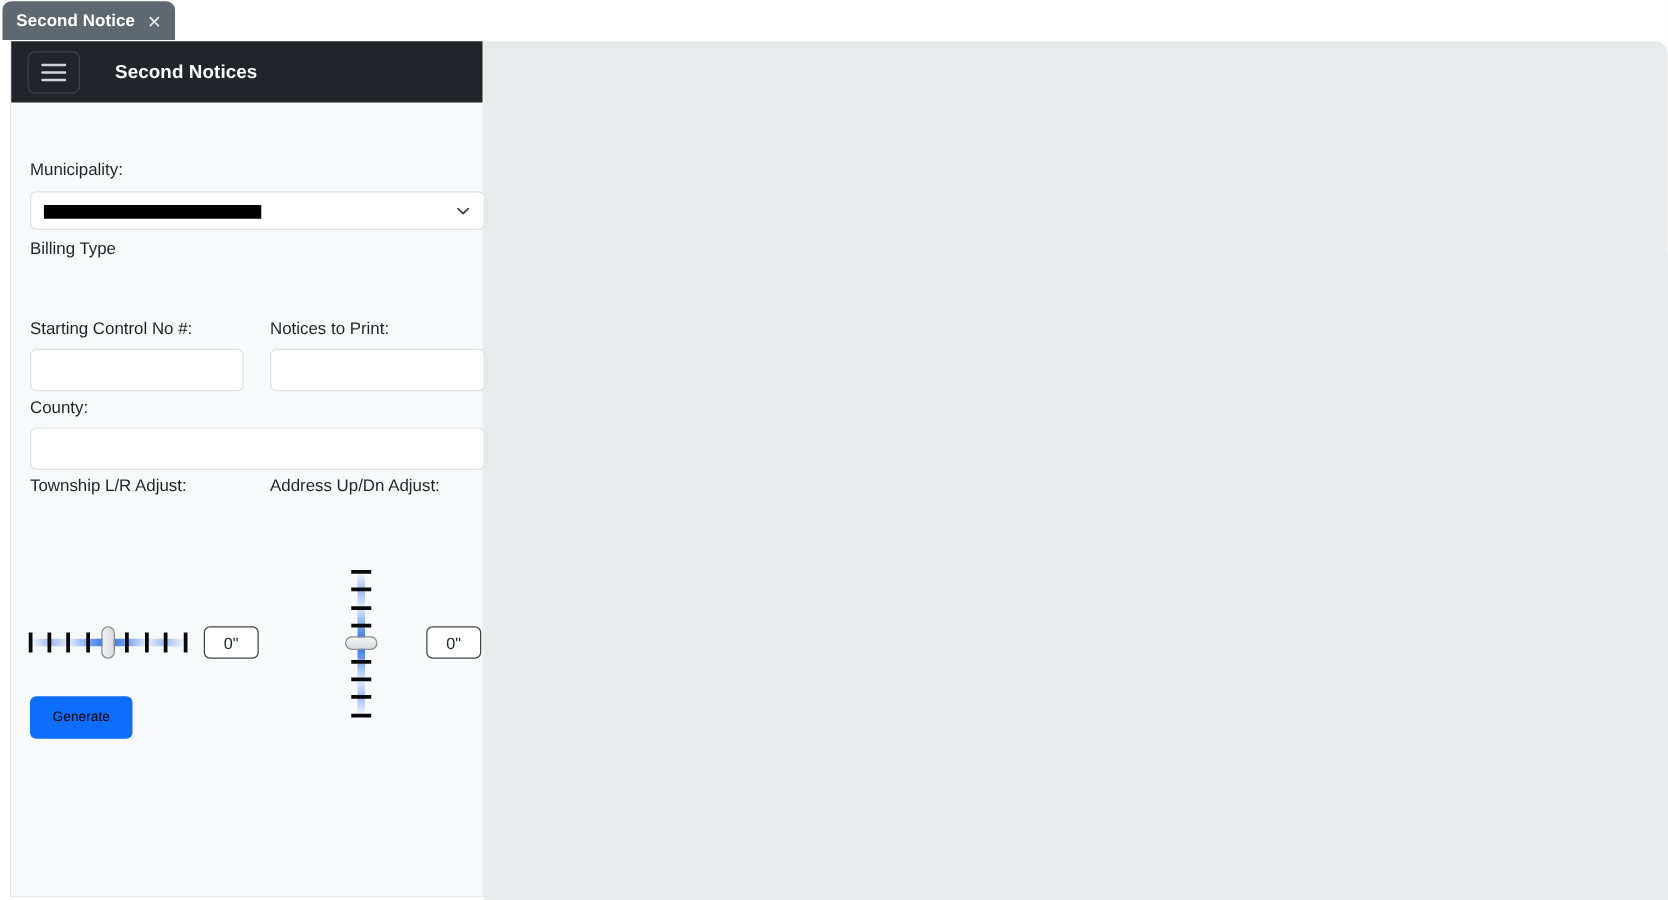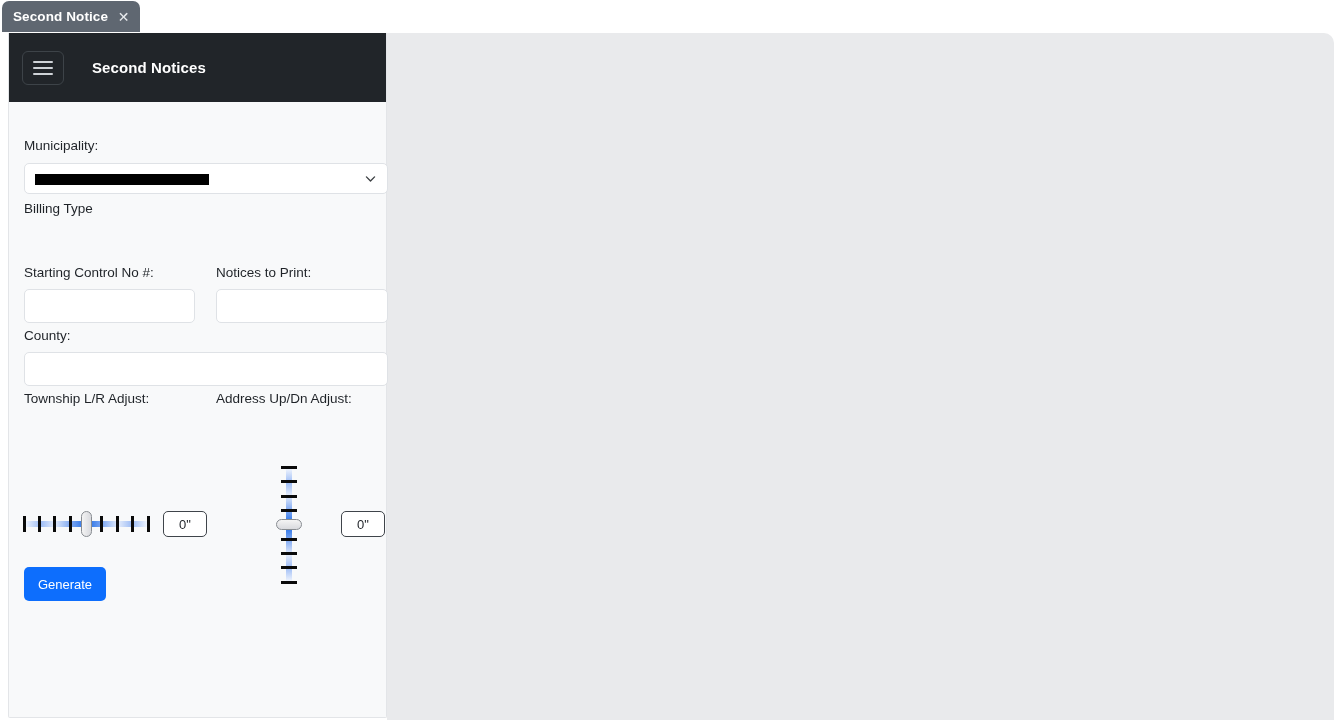--- a/index.html
+++ b/index.html
@@ -73,21 +73,21 @@
     background: #f8f9fa;
     border: 1px solid #e3e5e8;
     border-top: none;
     border-radius: 0 0 2px 2px;
   }
 
   
   #app-header {
     position: absolute;
     left: 0; top: 0;
-    width: 377px; height: 69px;
+    width: 377px; height: 49px;
     background: #212529;
     display: flex;
     align-items: center;
     padding-left: 13px;
   }
   #hamburger-button {
     width: 42px; height: 34px;
     border: 1px solid #3d4348;
     border-radius: 6px;
     background: transparent;
@@ -109,21 +109,21 @@
     color: #ffffff;
     font-size: 15px;
     font-weight: bold;
     margin-left: 28px;
     letter-spacing: .1px;
   }
 
   
   #form-body {
     position: absolute;
-    left: 0; top: 63px;
+    left: 0; top: 53px;
     width: 377px; height: 503px;
     padding: 0;
   }
 
   .field-label {
     position: absolute;
     font-size: 13.5px;
     color: #1f2328;
     white-space: nowrap;
   }
@@ -245,24 +245,24 @@
     justify-content: center;
     font-size: 13px;
     color: #1f2328;
   }
 
   #generate-button {
     position: absolute;
     left: 15px; top: 471px;
     width: 82px; height: 34px;
     background: #0d6efd;
-    color: #ffffff;
+    color: #000000;
     border: none;
     border-radius: 5px;
-    font-size: 13px;
+    font-size: 11px;
     font-family: "Liberation Sans", sans-serif;
     cursor: pointer;
   }
 </style>
 </head>
 <body>
 
 <div id="tab-strip">
   <div id="browser-tab">
     <span class="tab-title">Second Notice</span>

